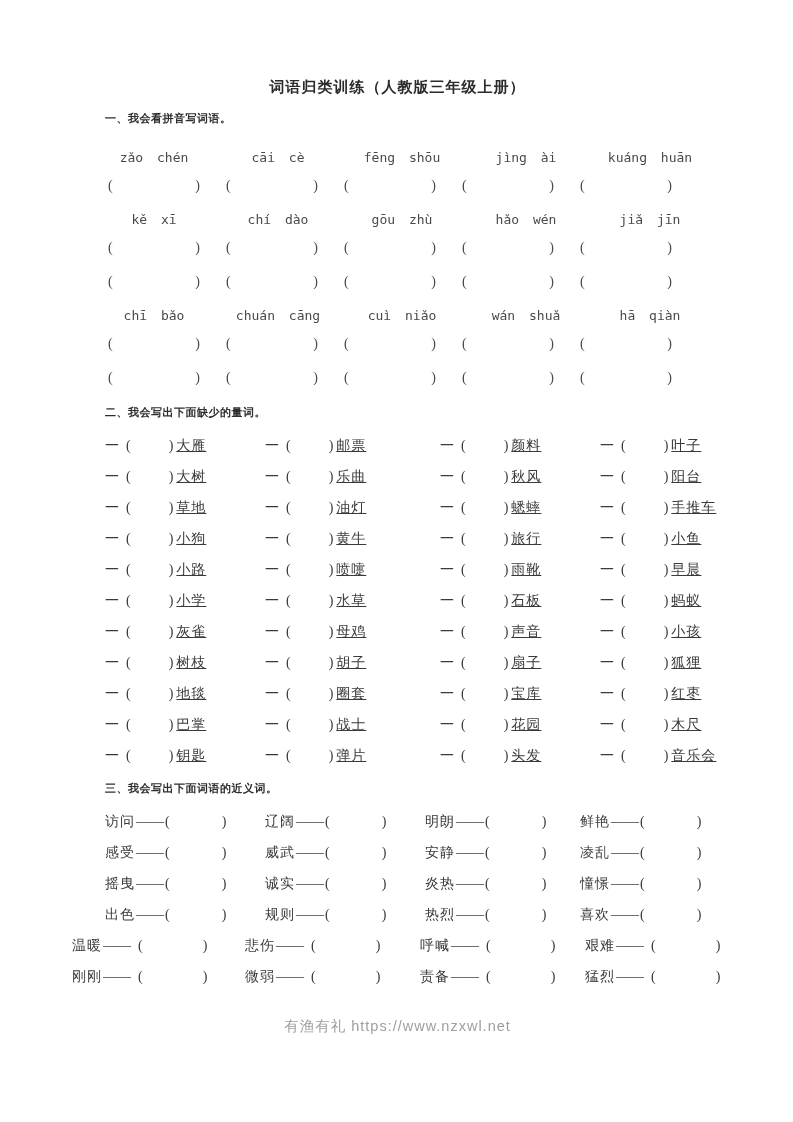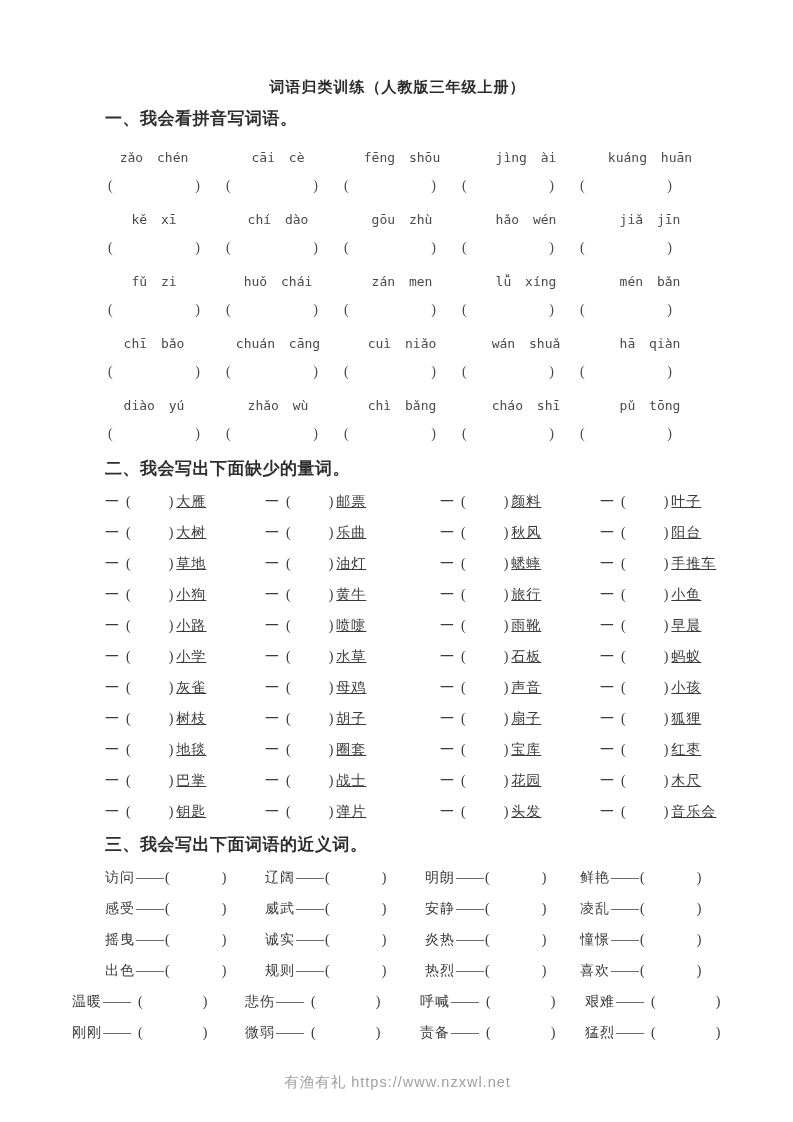--- a/index.html
+++ b/index.html
@@ -19,25 +19,26 @@
     margin:78px 0 0 0;
     text-align:center;
     font-size:15px;
     font-weight:bold;
     color:#2b2b2b;
     line-height:18px;
     letter-spacing:1px;
   }
   .sec-heading{
     margin:14px 0 14px 33px;
-    font-size:17px;
+    font-size:11px;
     font-weight:bold;
     color:#2e2e2e;
     line-height:18px;
     letter-spacing:0.5px;
+    font-family:Liberation Mono, monospace;
   }
   .sec-heading.s2{margin-top:16px;}
   .sec-heading.s3{}
 
   
   .s1-block{margin-top:20px;}
   .s1-pair{margin-bottom:14px;}
   .s1-row{display:flex;column-gap:26px;padding-left:36px;gap:32px;}
   .pinyin-cell{
     width:92px;
@@ -175,27 +176,20 @@
             <span class="close-sp">)</span>
           </span>
           <span class="blank">
             <span class="open-sp">(</span>
             <span class="gap1"></span>
             <span class="close-sp">)</span>
           </span>
         </div>
       </div>
       <div class="s1-pair">
-        <div class="s1-row">
-          <span class="pinyin-cell">fǔ zi</span>
-          <span class="pinyin-cell">huǒ chái</span>
-          <span class="pinyin-cell">zán men</span>
-          <span class="pinyin-cell">lǚ xíng</span>
-          <span class="pinyin-cell">mén bǎn</span>
-        </div>
         <div class="blank-row">
           <span class="blank">
             <span class="open-sp">(</span>
             <span class="gap1"></span>
             <span class="close-sp">)</span>
           </span>
           <span class="blank">
             <span class="open-sp">(</span>
             <span class="gap1"></span>
             <span class="close-sp">)</span>
@@ -247,27 +241,20 @@
             <span class="close-sp">)</span>
           </span>
           <span class="blank">
             <span class="open-sp">(</span>
             <span class="gap1"></span>
             <span class="close-sp">)</span>
           </span>
         </div>
       </div>
       <div class="s1-pair">
-        <div class="s1-row">
-          <span class="pinyin-cell">diào yú</span>
-          <span class="pinyin-cell">zhǎo wù</span>
-          <span class="pinyin-cell">chì bǎng</span>
-          <span class="pinyin-cell">cháo shī</span>
-          <span class="pinyin-cell">pǔ tōng</span>
-        </div>
         <div class="blank-row">
           <span class="blank">
             <span class="open-sp">(</span>
             <span class="gap1"></span>
             <span class="close-sp">)</span>
           </span>
           <span class="blank">
             <span class="open-sp">(</span>
             <span class="gap1"></span>
             <span class="close-sp">)</span>

